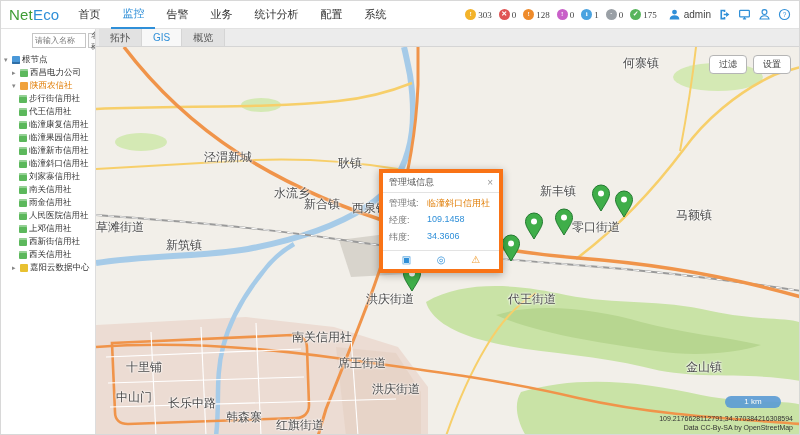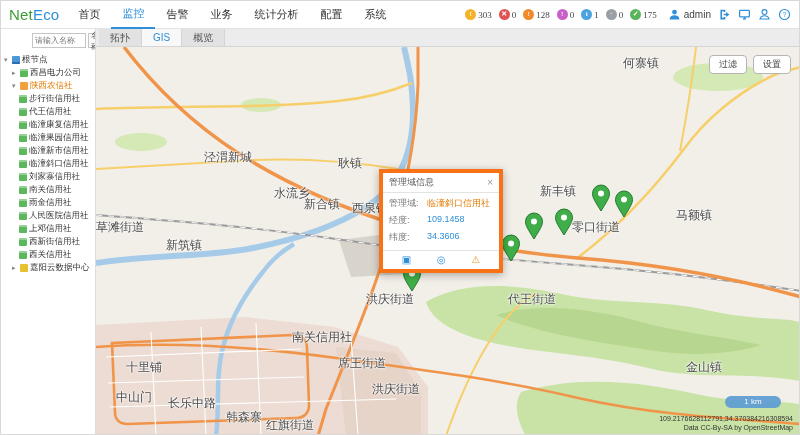--- a/index.html
+++ b/index.html
@@ -334,21 +334,21 @@
       <span class="map-label" style="left:88px;top:198px">新筑镇</span>
       <span class="map-label" style="left:294px;top:252px">洪庆街道</span>
       <span class="map-label" style="left:436px;top:252px">代王街道</span>
       <span class="map-label" style="left:48px;top:320px">十里铺</span>
       <span class="map-label" style="left:226px;top:290px">南关信用社</span>
       <span class="map-label" style="left:266px;top:316px">席王街道</span>
       <span class="map-label" style="left:300px;top:342px">洪庆街道</span>
       <span class="map-label" style="left:38px;top:350px">中山门</span>
       <span class="map-label" style="left:96px;top:356px">长乐中路</span>
       <span class="map-label" style="left:148px;top:370px">韩森寨</span>
-      <span class="map-label" style="left:194px;top:378px">红旗街道</span>
+      <span class="map-label" style="left:204px;top:378px">红旗街道</span>
       <span class="map-label" style="left:608px;top:320px">金山镇</span>
 
       <div class="map-btns">
         <div class="map-btn">过滤</div>
         <div class="map-btn">设置</div>
       </div>
 
       <div class="popup">
         <div class="popup-head">
           <span>管理域信息</span>

